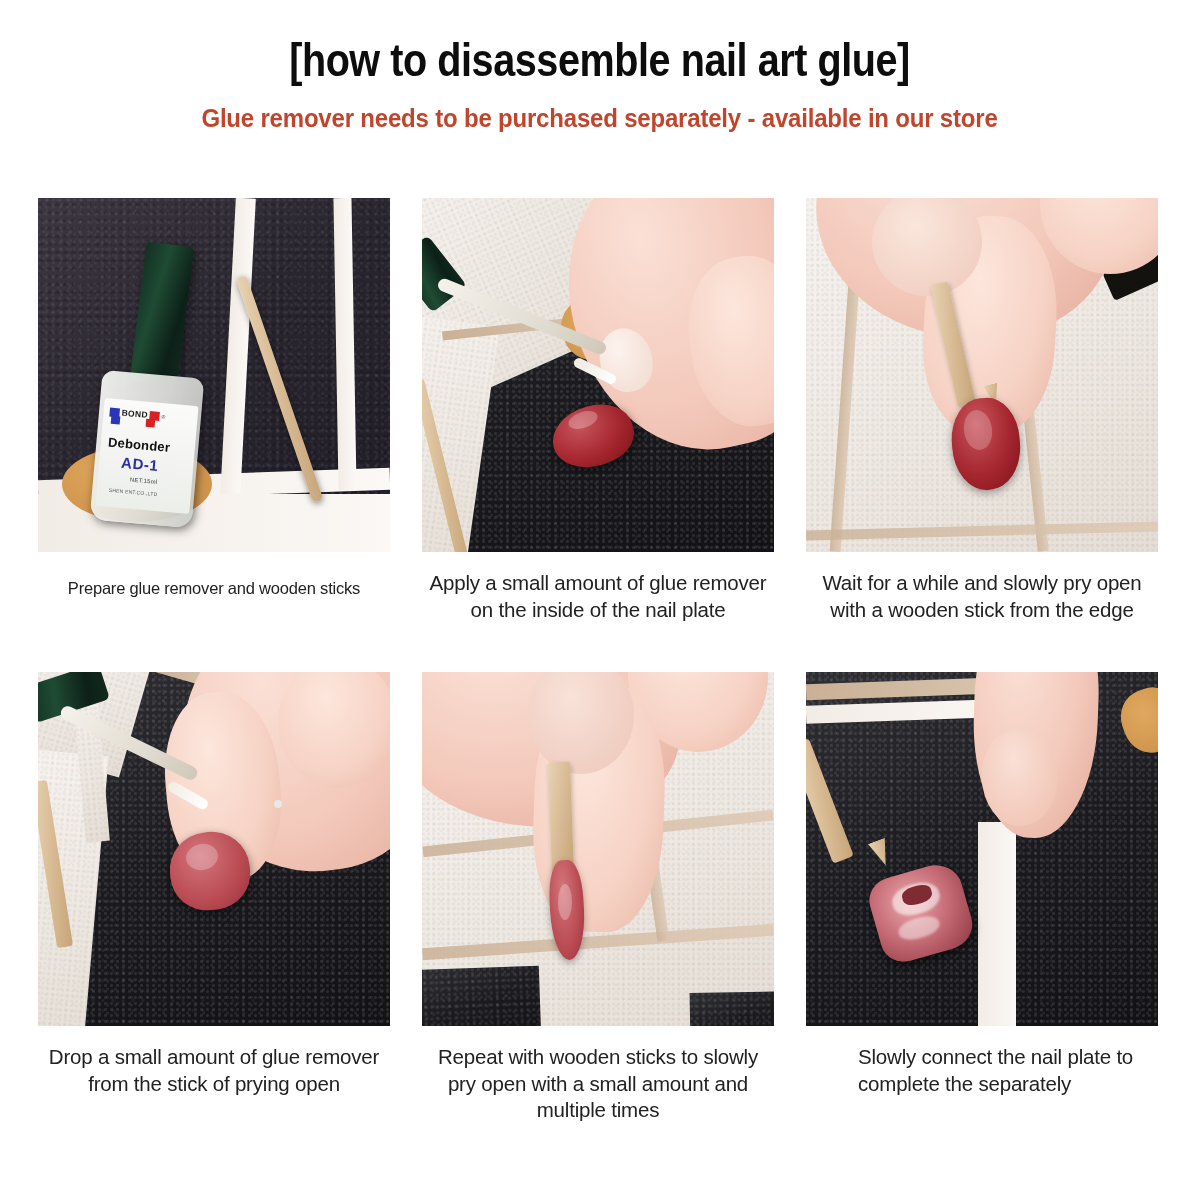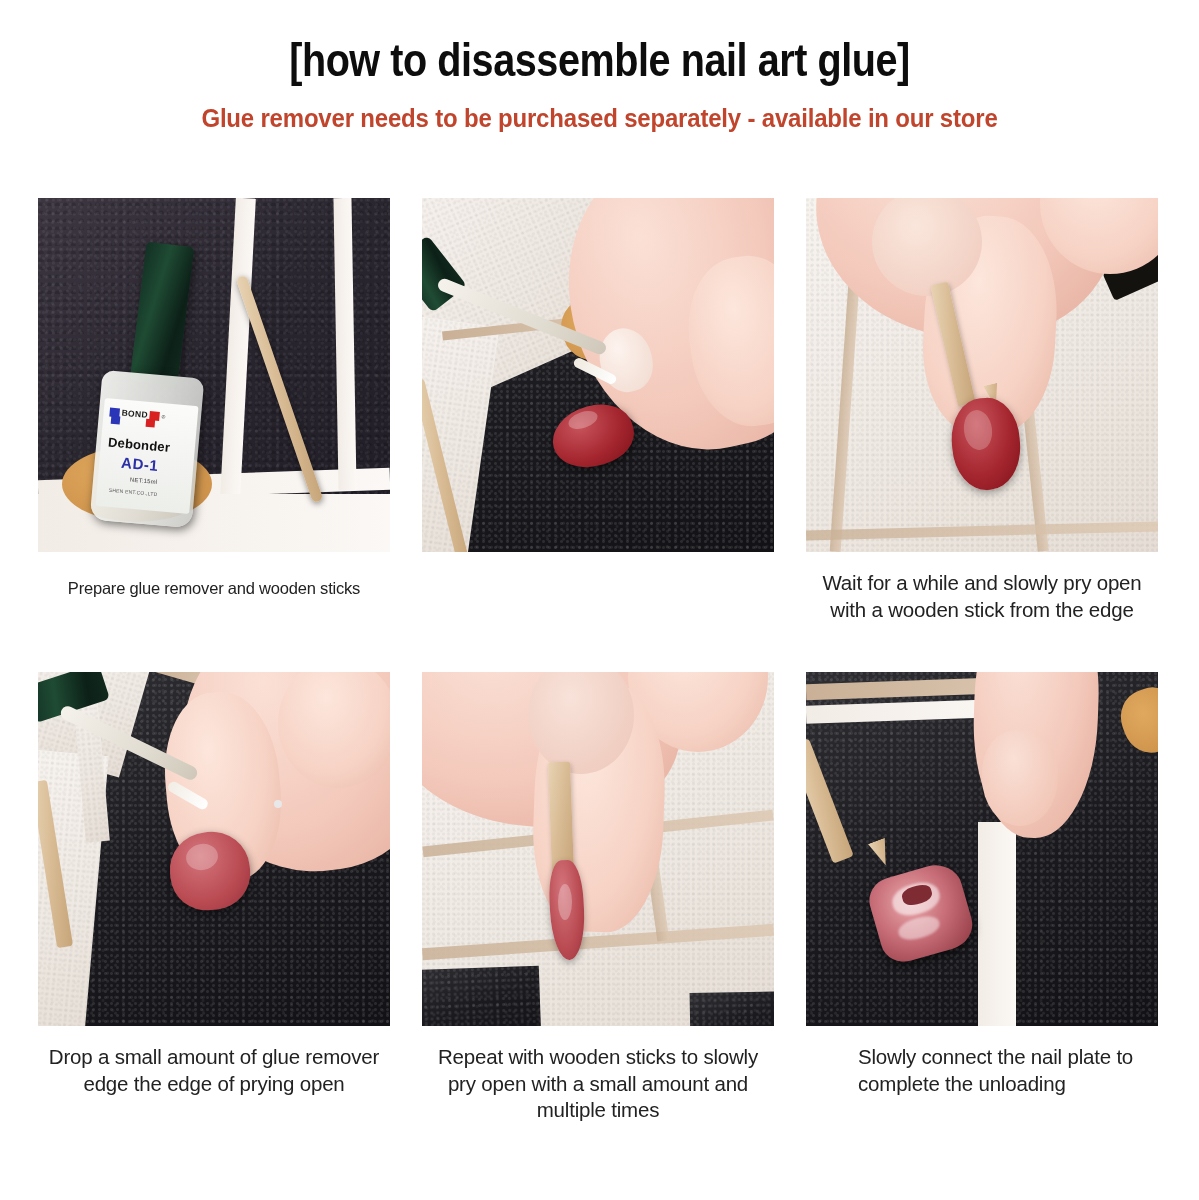--- a/index.html
+++ b/index.html
@@ -229,20 +229,21 @@
         <div class="layer skin-soft" style="left:268px;top:58px;width:120px;height:170px;border-radius:46%;transform:rotate(-8deg);"></div>
 
         <div class="layer" style="left:178px;top:130px;width:52px;height:64px;border-radius:50% 50% 46% 46%;background:radial-gradient(ellipse at 40% 30%,#fdf3ee,#f0d9cd);transform:rotate(-14deg);"></div>
 
         <div class="layer brush-white" style="left:10px;top:112px;width:180px;height:13px;border-radius:7px;transform:rotate(22deg);"></div>
         <div class="layer" style="left:150px;top:168px;width:46px;height:10px;border-radius:5px;background:linear-gradient(90deg,#efeae0,#ffffff);transform:rotate(26deg);"></div>
 
         <div class="layer nail-red" style="left:130px;top:208px;width:82px;height:60px;border-radius:52% 48% 46% 50%;transform:rotate(-16deg);box-shadow:0 3px 8px rgba(0,0,0,.5);"></div>
         <div class="layer" style="left:146px;top:214px;width:30px;height:16px;border-radius:50%;background:rgba(255,255,255,.26);transform:rotate(-18deg);"></div>
       </div>
+      <div class="caption">Apply a small amount of glue remover on the inside of the nail plate</div>
     </div>
 
     <div class="cell">
       <div class="photo fabric-white">
 
         <div class="layer stripe-tan" style="left:36px;top:0;width:11px;height:354px;transform:rotate(4deg);opacity:.85;"></div>
         <div class="layer stripe-tan" style="left:216px;top:52px;width:11px;height:302px;transform:rotate(-6deg);opacity:.8;"></div>
         <div class="layer stripe-tan" style="left:0;top:328px;width:352px;height:10px;transform:rotate(-1.5deg);opacity:.8;"></div>
         <div class="layer" style="left:300px;top:62px;width:60px;height:30px;background:#14120f;transform:rotate(-24deg);border-radius:4px;"></div>
 
@@ -278,21 +279,21 @@
         <div class="layer skin-soft" style="left:240px;top:-14px;width:120px;height:130px;border-radius:50%;"></div>
         <div class="layer skin-soft" style="left:128px;top:20px;width:114px;height:190px;border-radius:46%;transform:rotate(-5deg);"></div>
 
         <div class="layer brush-white" style="left:16px;top:64px;width:150px;height:14px;border-radius:7px;transform:rotate(26deg);"></div>
         <div class="layer" style="left:128px;top:118px;width:44px;height:11px;border-radius:6px;background:linear-gradient(90deg,#f2ede5,#ffffff);transform:rotate(30deg);"></div>
 
         <div class="layer nail-pink" style="left:132px;top:160px;width:80px;height:78px;border-radius:48% 48% 46% 46%;transform:rotate(-6deg);box-shadow:0 3px 8px rgba(0,0,0,.45);"></div>
         <div class="layer" style="left:148px;top:172px;width:32px;height:26px;border-radius:50%;background:rgba(255,255,255,.25);transform:rotate(-10deg);"></div>
         <div class="layer" style="left:236px;top:128px;width:8px;height:8px;border-radius:50%;background:#e8e8e8;"></div>
       </div>
-      <div class="caption">Drop a small amount of glue remover edge the edge of prying open</div>
+      <div class="caption">Drop a small amount of glue remover from the stick of prying open</div>
     </div>
 
     <div class="cell">
       <div class="photo fabric-white">
         <div class="layer stripe-tan" style="left:0;top:156px;width:352px;height:11px;transform:rotate(-6deg);opacity:.85;"></div>
         <div class="layer stripe-tan" style="left:0;top:264px;width:352px;height:12px;transform:rotate(-4deg);opacity:.85;"></div>
         <div class="layer stripe-tan" style="left:218px;top:20px;width:12px;height:250px;transform:rotate(-8deg);opacity:.8;"></div>
         <div class="layer leather-black" style="left:-10px;top:296px;width:128px;height:70px;transform:rotate(-2deg);"></div>
         <div class="layer leather-black" style="left:268px;top:320px;width:110px;height:50px;transform:rotate(-1deg);"></div>
 
@@ -321,17 +322,17 @@
         <div class="layer wood-stick" style="left:66px;top:168px;width:18px;height:26px;clip-path:polygon(0 0,100% 0,50% 100%);transform:rotate(-21deg);"></div>
 
         <div class="layer skin" style="left:168px;top:-84px;width:124px;height:250px;border-radius:44% 44% 48% 48%;transform:rotate(2deg);"></div>
         <div class="layer" style="left:176px;top:58px;width:76px;height:96px;border-radius:44% 44% 50% 50%;background:radial-gradient(ellipse at 42% 30%,#fae0d6,#efbfae);"></div>
 
         <div class="layer" style="left:68px;top:198px;width:94px;height:86px;border-radius:26% 30% 28% 26%;transform:rotate(-16deg);background:radial-gradient(ellipse at 42% 35%,#e9a8ab 0%,#c9707a 45%,#8e3640 100%);box-shadow:0 4px 10px rgba(0,0,0,.55);"></div>
         <div class="layer" style="left:86px;top:212px;width:48px;height:30px;border-radius:46%;background:rgba(255,255,255,.55);transform:rotate(-16deg);filter:blur(1px);"></div>
         <div class="layer" style="left:92px;top:246px;width:42px;height:20px;border-radius:46%;background:rgba(255,255,255,.45);transform:rotate(-16deg);filter:blur(1px);"></div>
         <div class="layer" style="left:96px;top:214px;width:30px;height:18px;border-radius:42%;background:#7e2b33;transform:rotate(-16deg);"></div>
       </div>
-      <div class="caption left">Slowly connect the nail plate to complete the unloading</div>
+      <div class="caption left">Slowly connect the nail plate to complete the separately</div>
     </div>
   </div>
 
 </div>
 
 </body></html>

